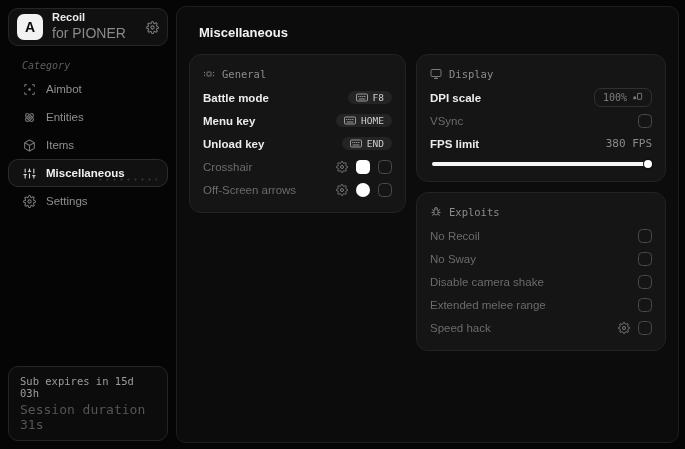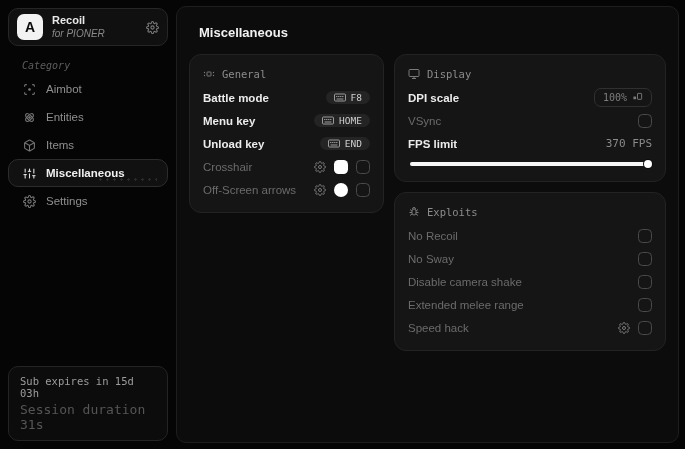--- a/index.html
+++ b/index.html
@@ -8,21 +8,21 @@
   .app { display:flex; width:685px; height:449px; }
 
   
   .sidebar { width:176px; height:100%; position:relative; flex-shrink:0; padding:8px; }
   .brand-card { display:flex; align-items:center; gap:9px; border:1px solid #262626;
     background:#101010; border-radius:10px; padding:6px 8px; height:38px; cursor:pointer; }
   .logo { width:26px; height:26px; background:#f2f2f2; border-radius:7px; color:#0a0a0a;
     font-weight:bold; font-size:14px; display:flex; align-items:center; justify-content:center; }
   .brand-text { flex:1; line-height:1.25; }
   .brand-name { color:#e9e9e9; font-size:11px; font-weight:bold; }
-  .brand-sub { color:#8a8a8a; font-size:10px;font-style:italic; }
+  .brand-sub { color:#8a8a8a; font-size:14px; }
   .icon { display:inline-flex; align-items:center; justify-content:center; color:#7a7a7a; }
   .icon svg { display:block; }
 
   .category-label { color:#5d5d5d; font-size:10px; margin:14px 0 4px 14px;
     font-family:"DejaVu Sans Mono", monospace;font-style:italic; }
 
   .nav { display:flex; flex-direction:column; }
   .nav-item { display:flex; align-items:center; gap:10px; height:28px; padding:0 14px;
     color:#8f8f8f; font-size:11.5px; border:1px solid transparent; border-radius:10px;
     cursor:pointer; position:relative; }
@@ -37,21 +37,21 @@
     background:#0c0c0c; border-radius:10px; padding:8px 11px;
     font-family:"DejaVu Sans Mono", monospace; }
   .footer-line1 { color:#9d9d9d; font-size:10.5px; margin-bottom:3px; }
   .footer-line2 { color:#555555; font-size:13px; }
 
   
   .main { flex:1; margin:6px 6px 6px 0; border:1px solid #1e1e1e; background:#0c0c0c;
     border-radius:10px; padding:14px 12px; overflow:hidden; }
   .page-title { color:#f2f2f2; font-size:13px; font-weight:bold; margin:4px 0 14px 10px; }
   .columns { display:flex; gap:10px; align-items:flex-start; }
-  .col-left { width:195px; flex-shrink:0; }
+  .col-left { width:217px; flex-shrink:0; }
   .col-right { flex:1; display:flex; flex-direction:column; gap:10px; }
 
   .panel { background:#151515; border:1px solid #232323; border-radius:12px; padding:11px 13px; }
   .panel-header { display:flex; align-items:center; gap:7px; color:#8c8c8c; font-size:10.5px;
     font-family:"DejaVu Sans Mono", monospace; margin:2px 0 6px 0; }
   .row { display:flex; align-items:center; height:23px; }
   .row-label { flex:1; font-size:11.5px; color:#ececec; font-weight:bold; }
   .row-label.dim { color:#6b6b6b; font-weight:normal; }
   .row-right { display:flex; align-items:center; gap:8px; }
 
@@ -285,21 +285,21 @@
           <div class="row">
             <span class="row-label dim">VSync</span>
             <span class="row-right">
               <span class="checkbox"></span>
             </span>
           </div>
 
           <div class="row">
             <span class="row-label">FPS limit</span>
             <span class="row-right">
-              <span class="value-text">370 FPS</span>
+              <span class="value-text">380 FPS</span>
             </span>
           </div>
 
           <div class="slider">
             <span class="slider-fill" id="fps-fill" style="width: 99%;"></span>
             <span class="slider-knob" id="fps-knob" style="left: 99%;"></span>
           </div>
         </div>
 
         <div class="panel">

